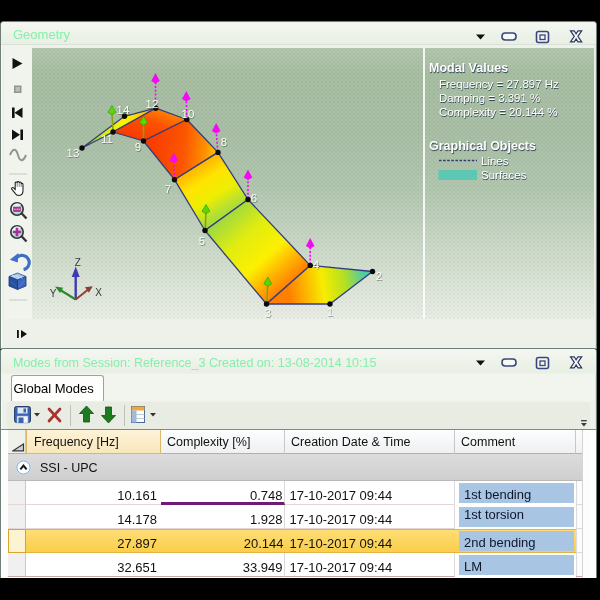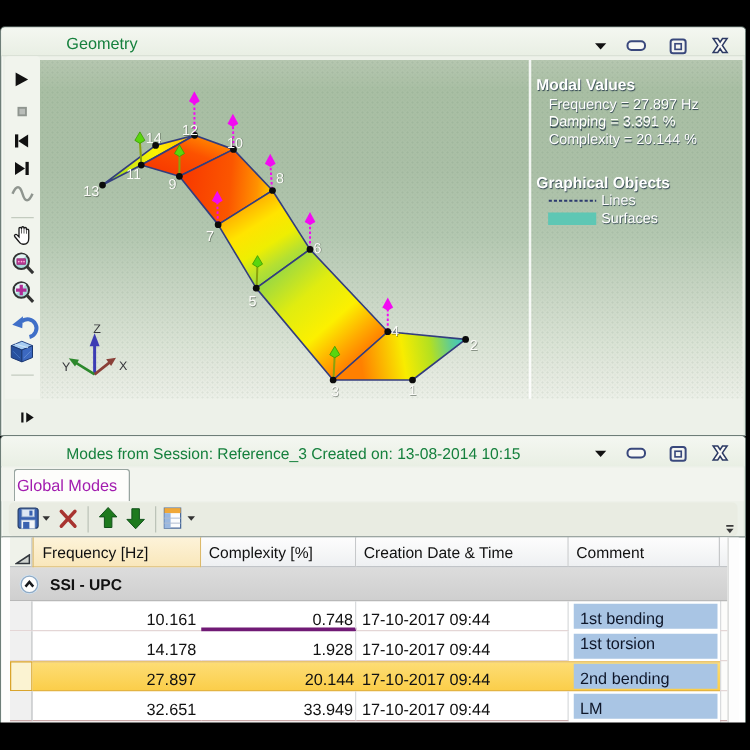--- a/index.html
+++ b/index.html
@@ -6,40 +6,40 @@
   body{width:600px;height:600px;background:#000;position:relative;overflow:hidden;
        font-family:"Liberation Sans", sans-serif;}
   .abs{position:absolute;}
   
   .win{position:absolute;left:0;width:597px;background:#edf1e9;
        border:1px solid #6e7e78;box-sizing:border-box;}
   #w1{top:21px;height:328px;border-bottom-color:#8a9290;border-radius:4px 4px 0 0;
       box-shadow:inset 0 1px 0 #fbfdfa, inset 1px 0 0 #fbfdfa, inset -1px 0 0 #dfe7dc;}
   #w2{top:348px;height:252px;border-radius:4px 4px 0 0;border-bottom:none;
       box-shadow:inset 0 1px 0 #fbfdfa, inset 1px 0 0 #fbfdfa, inset -1px 0 0 #dfe7dc;}
-  .titletext{position:absolute;left:13px;color:#15803d;margin-left:40px;}
+  .titletext{position:absolute;left:13px;color:#86efac;}
   
   #toolstrip{position:absolute;left:4px;top:45px;width:28px;height:274px;
              background:#f1f4ed;border-radius:3px 3px 0 0;}
   #viewport{position:absolute;left:32px;top:48px;width:562px;height:271px;
      background-image:
        radial-gradient(rgba(60,95,75,0.085) 0.7px, transparent 1px),
        radial-gradient(rgba(60,95,75,0.055) 0.7px, transparent 1px),
        linear-gradient(180deg,#b6c7b0 0%,#a9bfa4 9%,#abc0a7 32%,#b4c8b1 52%,#c6d4c2 67%,#dae3d5 84%,#e8ece3 96%,#ecf0e8 100%);
      background-size:4px 4px,4px 4px,100% 100%;
      background-position:0 0,2px 2px,0 0;}
   #vsep{position:absolute;left:423px;top:48px;width:2px;height:271px;background:rgba(255,255,255,0.85);}
   
   .leghead{color:#fff;font-weight:bold;font-size:12.5px;text-shadow:0.6px 1.1px 0.8px rgba(25,45,65,0.85);}
   .legbody{color:#fff;font-size:11.5px;text-shadow:0.5px 1px 0.6px rgba(25,45,65,0.8);}
   
   #tabbar{position:absolute;left:1px;top:374px;width:594px;height:27px;background:#f2f4ee;}
   #tab1{position:absolute;left:11px;top:375px;width:93px;height:26px;background:#fdfdfb;
         border:1px solid #98a5a0;border-bottom:none;border-radius:3px 3px 0 0;box-sizing:border-box;
-        font-size:13px;color:#a21caf;text-align:left;padding-left:1.5px;line-height:25px;}
+        font-size:13px;color:#000000;text-align:left;padding-left:1.5px;line-height:25px;}
   #tbar2{position:absolute;left:7px;top:402px;width:583px;height:27px;background:#e9ece2;border-radius:4px;}
   
   .cell{position:absolute;box-sizing:border-box;font-size:13px;color:#111;overflow:hidden;white-space:nowrap;}
   .num{text-align:right;padding-right:4px;}
   .chip{position:absolute;background:#a9c5e4;font-size:13px;color:#0f172a;
         padding-left:5px;box-sizing:border-box;overflow:hidden;}
 </style>
 </head>
 <body>
 
@@ -341,21 +341,21 @@
 <div class="cell" style="left:161px;top:430px;width:124px;height:24px;background:linear-gradient(#fdfdfd,#eef0f2);border-right:1px solid #c6c8ca;border-bottom:1px solid #aeb2b6;font-size:12.5px;padding:4.5px 0 0 6px;">Complexity [%]</div>
 <div class="cell" style="left:285px;top:430px;width:170px;height:24px;background:linear-gradient(#fdfdfd,#eef0f2);border-right:1px solid #c6c8ca;border-bottom:1px solid #aeb2b6;font-size:12.5px;padding:4.5px 0 0 6px;">Creation Date &amp; Time</div>
 <div class="cell" style="left:455px;top:430px;width:121px;height:24px;background:linear-gradient(#fdfdfd,#eef0f2);border-right:1px solid #c6c8ca;border-bottom:1px solid #aeb2b6;font-size:12.5px;padding:4.5px 0 0 6px;">Comment</div>
 
 <div class="cell" style="left:8px;top:454px;width:573px;height:27px;background:linear-gradient(#dcdcdc,#cfcfcf);border-bottom:1px solid #b8b8b8;"></div>
 <svg class="abs" style="left:15px;top:459px;" width="18" height="17" viewBox="0 0 18 17">
   <circle cx="8.5" cy="8.5" r="7.8" fill="#cfe2f2"></circle>
   <circle cx="8.5" cy="8.5" r="6.6" fill="#fdfdfd" stroke="#90aac4" stroke-width="1"></circle>
   <path d="M5.4,10.3 L8.5,6.6 L11.6,10.3" fill="none" stroke="#16181c" stroke-width="2"></path>
 </svg>
-<div class="cell" style="left:40px;top:461px;font-weight:bold;font-size:12.5px;text-align:center;">SSI - UPC</div>
+<div class="cell" style="left:40px;top:461px;font-weight:normal;font-size:12.5px;text-align:center;">SSI - UPC</div>
 
 <div class="cell" style="left:8px;top:481px;width:18px;height:24px;background:#f0f0f0;border-right:1px solid #c6c8ca;border-bottom:1px solid #e4d6d6;"></div>
 <div class="cell num" style="left:26px;top:481px;width:135px;height:24px;border-bottom:1px solid #e4d6d6;padding-top:6.5px;">10.161</div>
 <div class="cell num" style="left:161px;top:481px;width:124px;height:24px;border-right:1px solid #d9dbdd;border-bottom:3px solid #701a75;padding-top:6.5px;padding-right:1.5px;">0.748</div>
 <div class="cell" style="left:285px;top:481px;width:170px;height:24px;border-right:1px solid #d9dbdd;border-bottom:1px solid #e4d6d6;padding:6.5px 0 0 4.5px;">17-10-2017 09:44</div>
 <div class="chip" style="left:459px;top:483px;width:115px;height:20px;padding-top:3.5px;">1st bending</div>
 
 <div class="cell" style="left:8px;top:505px;width:18px;height:24px;background:#f0f0f0;border-right:1px solid #c6c8ca;border-bottom:1px solid #e4d6d6;"></div>
 <div class="cell num" style="left:26px;top:505px;width:135px;height:24px;border-bottom:1px solid #e4d6d6;padding-top:6.5px;">14.178</div>
 <div class="cell num" style="left:161px;top:505px;width:124px;height:24px;border-right:1px solid #d9dbdd;border-bottom:1px solid #e4d6d6;padding-top:6.5px;padding-right:1.5px;">1.928</div>

